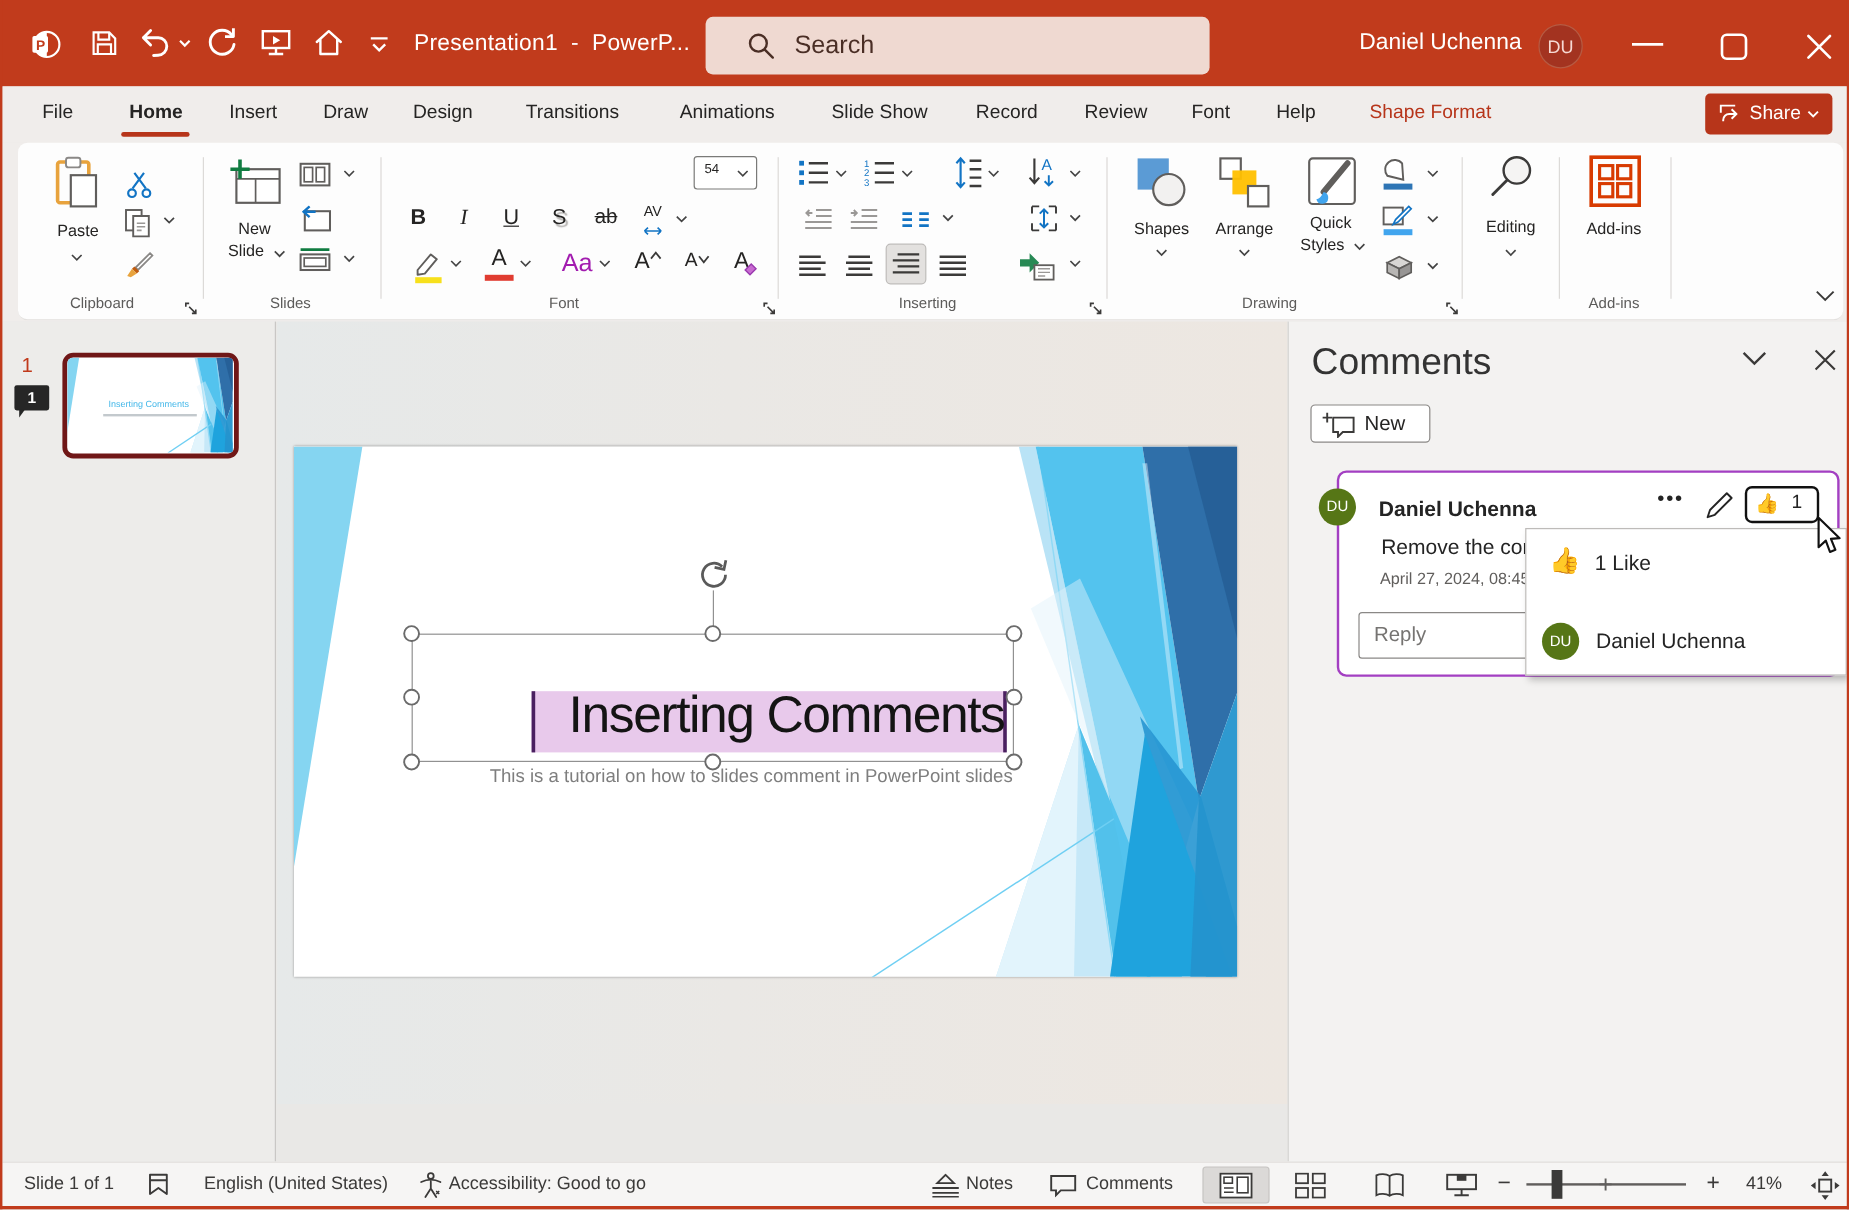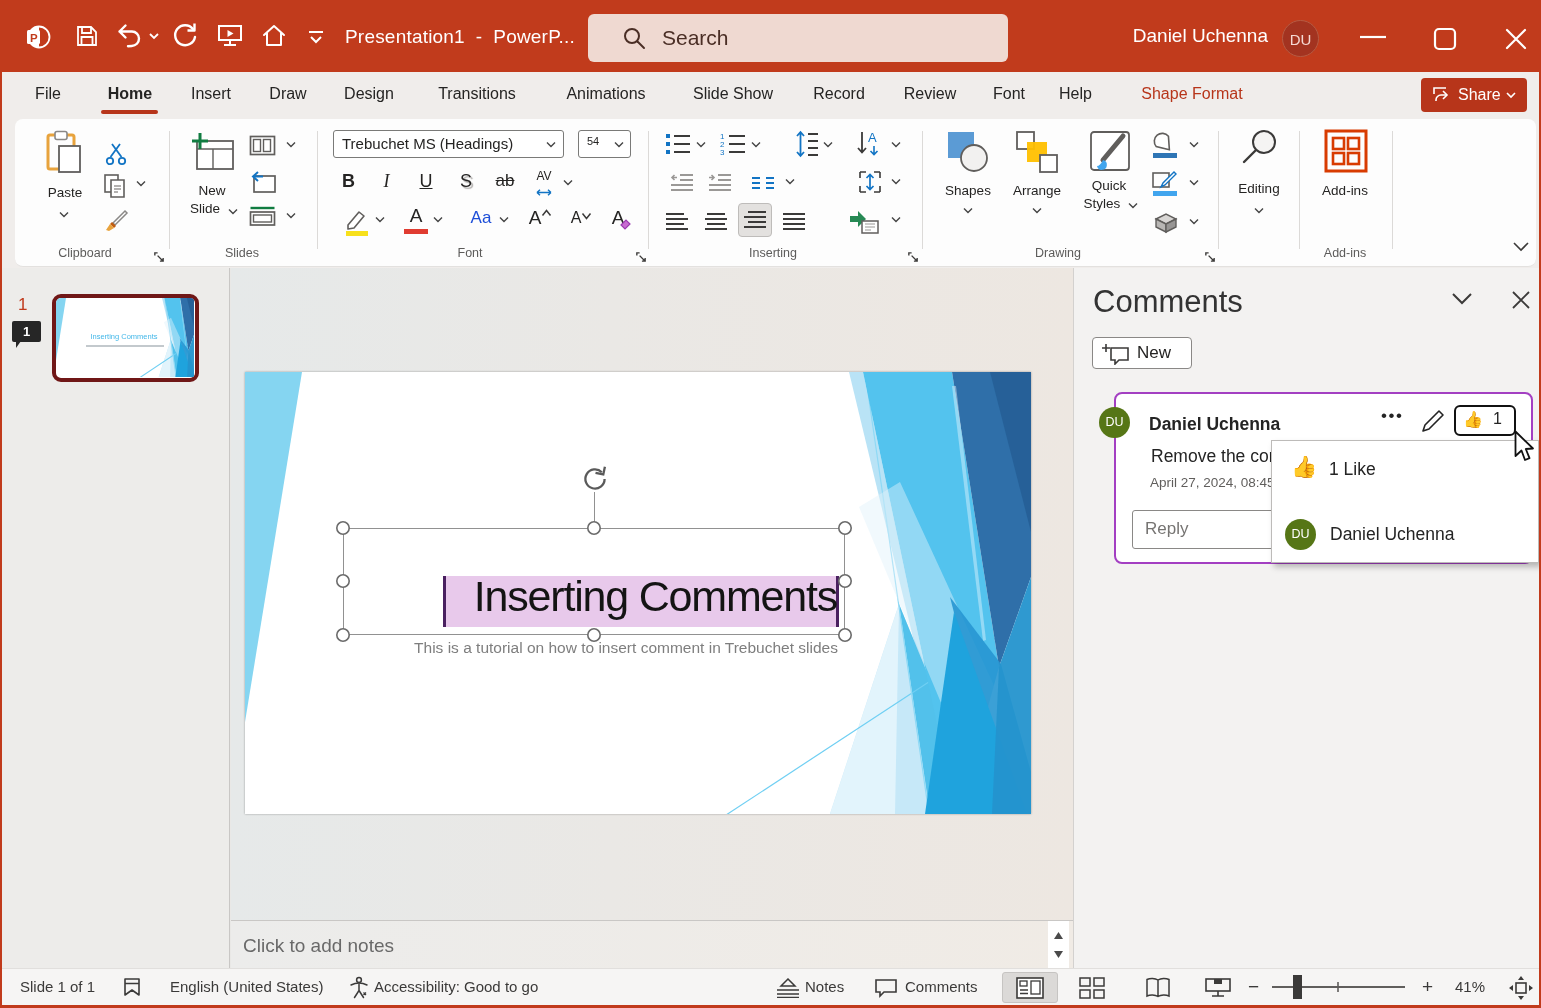--- a/index.html
+++ b/index.html
@@ -101,21 +101,21 @@
 <div class="tab" style="left:101px;width:58px;text-align:center;font-weight:bold;">Home<div style="position:absolute;left:0px;bottom:5px;width:57px;height:4px;border-radius:2px;background:#B7351A;"></div></div>
 <div class="tab" style="left:187px;width:48px;text-align:center;">Insert</div>
 <div class="tab" style="left:264px;width:48px;text-align:center;">Draw</div>
 <div class="tab" style="left:338px;width:62px;text-align:center;">Design</div>
 <div class="tab" style="left:430px;width:94px;text-align:center;">Transitions</div>
 <div class="tab" style="left:556px;width:100px;text-align:center;">Animations</div>
 <div class="tab" style="left:685px;width:96px;text-align:center;">Slide Show</div>
 <div class="tab" style="left:808px;width:62px;text-align:center;">Record</div>
 <div class="tab" style="left:899px;width:62px;text-align:center;">Review</div>
 <div class="tab" style="left:988px;width:42px;text-align:center;">Font</div>
-<div class="tab" style="left:1059px;width:42px;text-align:left;">Help</div>
+<div class="tab" style="left:1059px;width:42px;text-align:center;">Help</div>
 <div class="tab" style="left:1130px;width:124px;text-align:center;color:#B7351A;">Shape Format</div>
 <div class="abs" id="sharebtn">
  <svg class="abs" style="left:11px;top:8px" width="20" height="18" viewBox="0 0 20 18">
   <path d="M11 5 L15 9 L11 13" fill="none" stroke="#fff" stroke-width="1.6"></path>
   <path d="M15 9 h-6 a5 5 0 0 0 -5 5 v1" fill="none" stroke="#fff" stroke-width="1.6"></path>
   <path d="M2 8 v-6 h12" fill="none" stroke="#fff" stroke-width="1.6"></path>
  </svg>
  <span style="position:absolute;left:37px;top:0px;">Share</span>
  <svg class="abs" style="left:84px;top:13px" width="12" height="9" viewBox="0 0 12 9">
       <path d="M2 2 l4 4 l4 -4" fill="none" stroke="#fff" stroke-width="1.6"></path>
@@ -209,26 +209,20 @@
   </svg>
   <svg class="abs" style="left:247px;top:87px" width="27" height="21" viewBox="0 0 27 21">
     <rect x="1.5" y="6" width="24" height="13" fill="#fff" stroke="#605e5c" stroke-width="1.7"></rect>
     <path d="M1.5 2 h24" stroke="#107C41" stroke-width="2.4"></path>
     <rect x="4.5" y="9" width="18" height="7" fill="none" stroke="#605e5c" stroke-width="1.4"></rect>
   </svg>
   <svg class="abs" style="left:283px;top:93px" width="12" height="8" viewBox="0 0 12 8">
       <path d="M2 1.5 l4 4 l4 -4" fill="none" stroke="#444" stroke-width="1.4"></path>
     </svg>
 
-  <div class="abs" style="left:331px;top:11px;width:231px;height:28px;background:#fff;border:1px solid #7a7a78;border-radius:3px;">
-    <span style="position:absolute;left:8px;top:4px;font-size:15px;color:#252423;">Trebuchet MS (Headings)</span>
-    <svg class="abs" style="right:6px;top:10px" width="12" height="8" viewBox="0 0 12 8">
-        <path d="M2 1.5 l4 4 l4 -4" fill="none" stroke="#444" stroke-width="1.4"></path>
-      </svg>
-  </div>
   <div class="abs" style="left:576px;top:11px;width:53px;height:28px;background:#fff;border:1px solid #7a7a78;border-radius:3px;">
     <span style="position:absolute;left:8px;top:4px;font-size:11px;color:#252423;">54</span>
     <svg class="abs" style="right:5px;top:10px" width="12" height="8" viewBox="0 0 12 8">
         <path d="M2 1.5 l4 4 l4 -4" fill="none" stroke="#444" stroke-width="1.4"></path>
       </svg>
   </div>
   <div class="abs" style="left:338px;top:52px;width:17px;font-size:18px;font-weight:bold;color:#252423;text-align:center;">B</div>
   <div class="abs" style="left:377px;top:52px;width:15px;font-size:18px;font-style:italic;font-family:'Liberation Serif',serif;color:#252423;text-align:center;">I</div>
   <div class="abs" style="left:415px;top:52px;width:18px;font-size:18px;text-decoration:underline;color:#252423;text-align:center;">U</div>
   <div class="abs" style="left:455px;top:52px;width:18px;font-size:18px;color:#252423;text-align:center;text-shadow:2px 2px 1px #b0aeac;">S</div>
@@ -247,21 +241,21 @@
   </svg>
   <svg class="abs" style="left:372px;top:97px" width="12" height="8" viewBox="0 0 12 8">
       <path d="M2 1.5 l4 4 l4 -4" fill="none" stroke="#444" stroke-width="1.4"></path>
     </svg>
   <div class="abs" style="left:400px;top:86px;width:28px;font-size:19px;color:#252423;text-align:center;">A
     <div style="position:absolute;left:2px;top:24px;width:24px;height:5px;background:#E03C31;"></div>
   </div>
   <svg class="abs" style="left:430px;top:97px" width="12" height="8" viewBox="0 0 12 8">
       <path d="M2 1.5 l4 4 l4 -4" fill="none" stroke="#444" stroke-width="1.4"></path>
     </svg>
-  <div class="abs" style="left:461px;top:89px;width:36px;font-size:17px;color:#1d4ed8;text-align:center;">Aa</div>
+  <div class="abs" style="left:461px;top:89px;width:36px;font-size:21px;color:#a21caf;text-align:center;">Aa</div>
   <svg class="abs" style="left:496px;top:97px" width="12" height="8" viewBox="0 0 12 8">
       <path d="M2 1.5 l4 4 l4 -4" fill="none" stroke="#444" stroke-width="1.4"></path>
     </svg>
   <div class="abs" style="left:523px;top:88px;width:20px;font-size:19px;color:#252423;text-align:center;">A<svg style="position:absolute;left:16px;top:2px" width="11" height="8" viewBox="0 0 11 8">
         <path d="M1.5 6.5 L5.5 1.5 L9.5 6.5" fill="none" stroke="#3b3a39" stroke-width="1.5"></path>
       </svg></div>
   <div class="abs" style="left:565px;top:90px;width:18px;font-size:16px;color:#252423;text-align:center;">A<svg style="position:absolute;left:14px;top:3px" width="11" height="8" viewBox="0 0 11 8">
         <path d="M1.5 1.5 L5.5 6.5 L9.5 1.5" fill="none" stroke="#3b3a39" stroke-width="1.5"></path>
       </svg></div>
   <div class="abs" style="left:604px;top:88px;width:24px;font-size:19px;color:#252423;text-align:center;">A
@@ -471,47 +465,36 @@
       <div class="abs" style="left:349px;top:120px;width:1px;height:36px;background:#919191;"></div>
       <svg class="abs" style="left:336px;top:93px" width="28" height="28" viewBox="0 0 28 28">
         <path d="M 20.8 7.2 A 9.6 9.6 0 1 0 23.6 14" fill="none" stroke="#5a5a5a" stroke-width="2.3"></path>
         <path d="M14.5 7.8 L22.3 9.4 L23.9 1.8" fill="none" stroke="#5a5a5a" stroke-width="2.3"></path>
       </svg>
 
       <div class="abs" style="left:198px;top:204px;width:395px;height:51px;background:#E8C9EB;"></div>
       <div class="abs" style="left:198px;top:204px;width:3px;height:51px;background:#4A2060;"></div>
       <div class="abs" style="left:591px;top:204px;width:3px;height:51px;background:#4A2060;"></div>
       <div class="abs" style="left:98px;top:200px;width:494px;text-align:right;font-size:43px;color:#141414;letter-spacing:-1.2px;">Inserting Comments</div>
-      <div class="abs" style="left:96px;top:267px;width:570px;text-align:center;font-size:15.5px;color:#7E7E7E;">This is a tutorial on how to insert comment in Trebuchet slides</div>
+      <div class="abs" style="left:96px;top:267px;width:570px;text-align:center;font-size:15.5px;color:#7E7E7E;">This is a tutorial on how to slides comment in PowerPoint slides</div>
 
       <svg class="abs" style="left:-8px;top:-8px;pointer-events:none" width="786" height="442" viewBox="-8 -8 786 442">
         <g fill="#fff" stroke="#6b6b6b" stroke-width="1.6">
           <circle cx="98" cy="156" r="6.2"></circle>
             <circle cx="349" cy="156" r="6.2"></circle>
             <circle cx="600" cy="156" r="6.2"></circle>
           <circle cx="98" cy="209" r="6.2"></circle>
             <circle cx="600" cy="209" r="6.2"></circle>
           <circle cx="98" cy="263" r="6.2"></circle>
             <circle cx="349" cy="263" r="6.2"></circle>
             <circle cx="600" cy="263" r="6.2"></circle>
         </g>
       </svg>
     </div>
   </div>
-  <div class="abs" id="notesarea">
-    <div class="abs" style="left:12px;top:14px;font-size:19px;color:#696969;">Click to add notes</div>
-    <div class="abs" style="left:817px;top:0px;width:21px;height:48px;background:#fff;">
-      <svg class="abs" style="left:5px;top:10px" width="11" height="9" viewBox="0 0 11 9">
-          <path d="M5.5 1 L10 8 H1 Z" fill="#4a4a4a"></path>
-        </svg>
-      <svg class="abs" style="left:5px;top:29px" width="11" height="9" viewBox="0 0 11 9">
-          <path d="M5.5 8 L1 1 H10 Z" fill="#4a4a4a"></path>
-        </svg>
-    </div>
-  </div>
   <div class="abs" id="commentspanel">
     <div class="abs" style="left:19px;top:16px;font-size:31px;color:#333;">Comments</div>
     <svg class="abs" style="left:377px;top:24px" width="22" height="14" viewBox="0 0 22 14">
         <path d="M2 2 l9 9 l9 -9" fill="none" stroke="#3b3a39" stroke-width="2"></path>
       </svg>
     <svg class="abs" style="left:437px;top:22px" width="20" height="20" viewBox="0 0 20 20">
         <path d="M2 2 L18 18 M18 2 L2 18" stroke="#3b3a39" stroke-width="1.8"></path>
       </svg>
     <div class="abs" style="left:18px;top:69px;width:100px;height:32px;background:#fff;border:1px solid #8a8886;border-radius:4px;">
       <svg class="abs" style="left:9px;top:5px" width="28" height="22" viewBox="0 0 28 22">

